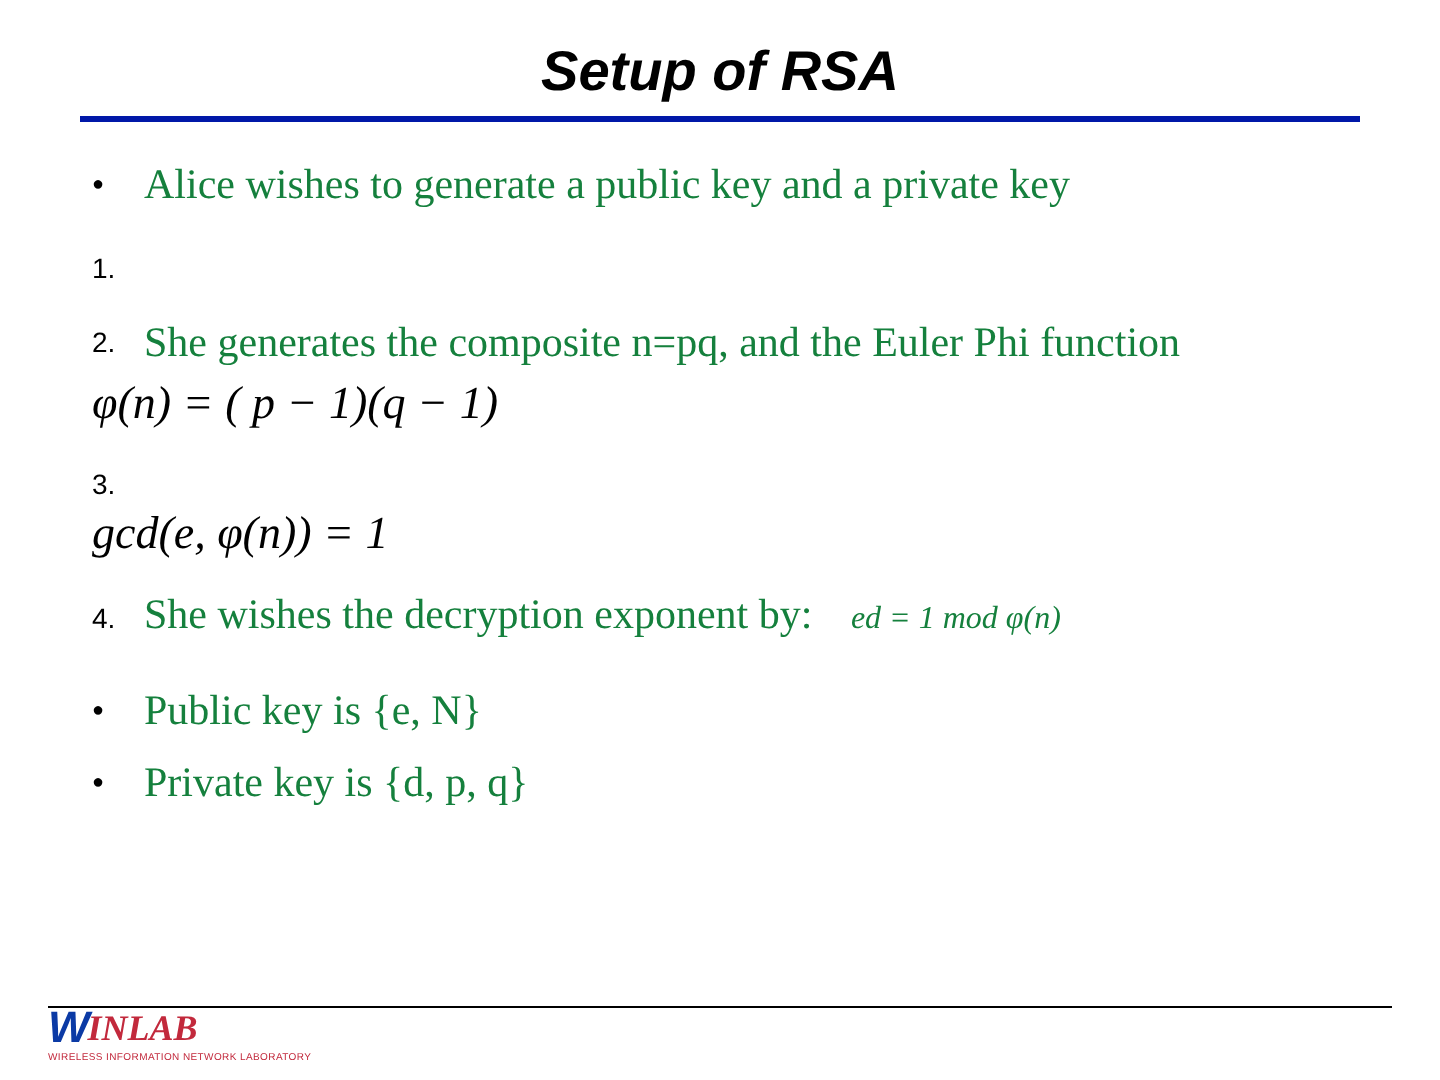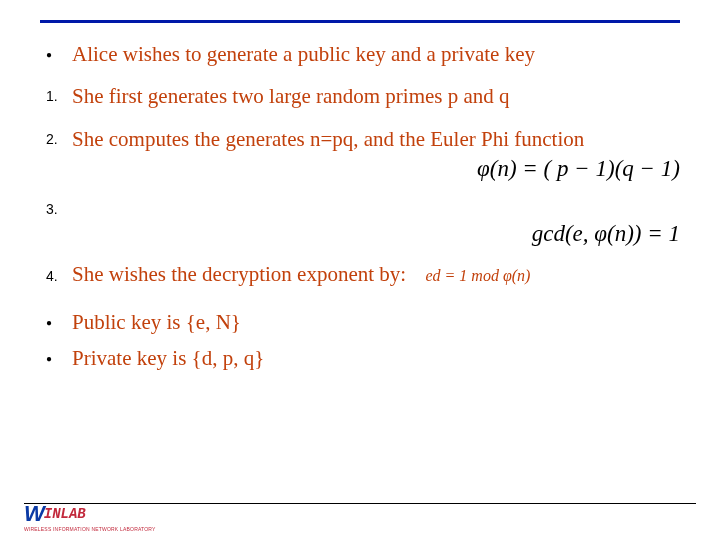--- a/index.html
+++ b/index.html
@@ -47,24 +47,24 @@
     color: #000;
     padding-top: 5px;
   }
   .marker.bullet {
     font-size: 10px;
     padding-top: 8px;
   }
   .text {
     font-size: 21px;
     line-height: 1.25;
-    color: #c2410c;
+    color: #15803d;
   }
   .formula-row {
-    text-align: right;
+    text-align: left;
     margin: 2px 0 14px 0;
   }
   .formula {
     font-family: "Times New Roman", serif;
     font-style: italic;
     font-size: 23px;
     color: #000;
   }
   .inline-formula {
     font-family: "Times New Roman", serif;
@@ -91,24 +91,24 @@
   .logo-w {
     font-family: Arial, Helvetica, sans-serif;
     font-weight: 900;
     font-style: italic;
     font-size: 22px;
     color: #0b3aa5;
     letter-spacing: -1px;
     line-height: 1;
   }
   .logo-inlab {
-    font-family: Liberation Mono, monospace;
+    font-family: Liberation Serif, serif;
     font-weight: 900;
     font-style: italic;
-    font-size: 14px;
+    font-size: 18px;
     color: #c2293c;
     letter-spacing: 0px;
     line-height: 1;
   }
   .logo-sub {
     font-family: Arial, Helvetica, sans-serif;
     font-size: 5px;
     color: #c2293c;
     letter-spacing: 0.2px;
     margin-top: 1px;
@@ -120,37 +120,37 @@
     bottom: 36px;
     height: 1px;
     background: #000;
   }
 </style>
 </head>
 <body>
 
 <div class="slide">
 
+  <div class="title">Setup of RSA</div>
   <div class="title-rule"></div>
 
   <div class="content">
 
     <div class="item">
       <div class="marker bullet">●</div>
       <div class="text">Alice wishes to generate a public key and a private key</div>
     </div>
 
     <div class="item">
       <div class="marker">1.</div>
-      <div class="text">She first generates two large random primes p and q</div>
     </div>
 
     <div class="item" style="margin-bottom:4px;">
       <div class="marker">2.</div>
-      <div class="text">She computes the generates n=pq, and the Euler Phi function</div>
+      <div class="text">She generates the composite n=pq, and the Euler Phi function</div>
     </div>
     <div class="formula-row">
       <span class="formula">φ(n) = ( p − 1)(q − 1)</span>
     </div>
 
     <div class="item" style="margin-bottom:4px;">
       <div class="marker">3.</div>
     </div>
     <div class="formula-row">
       <span class="formula">gcd(e, φ(n)) = 1</span>

